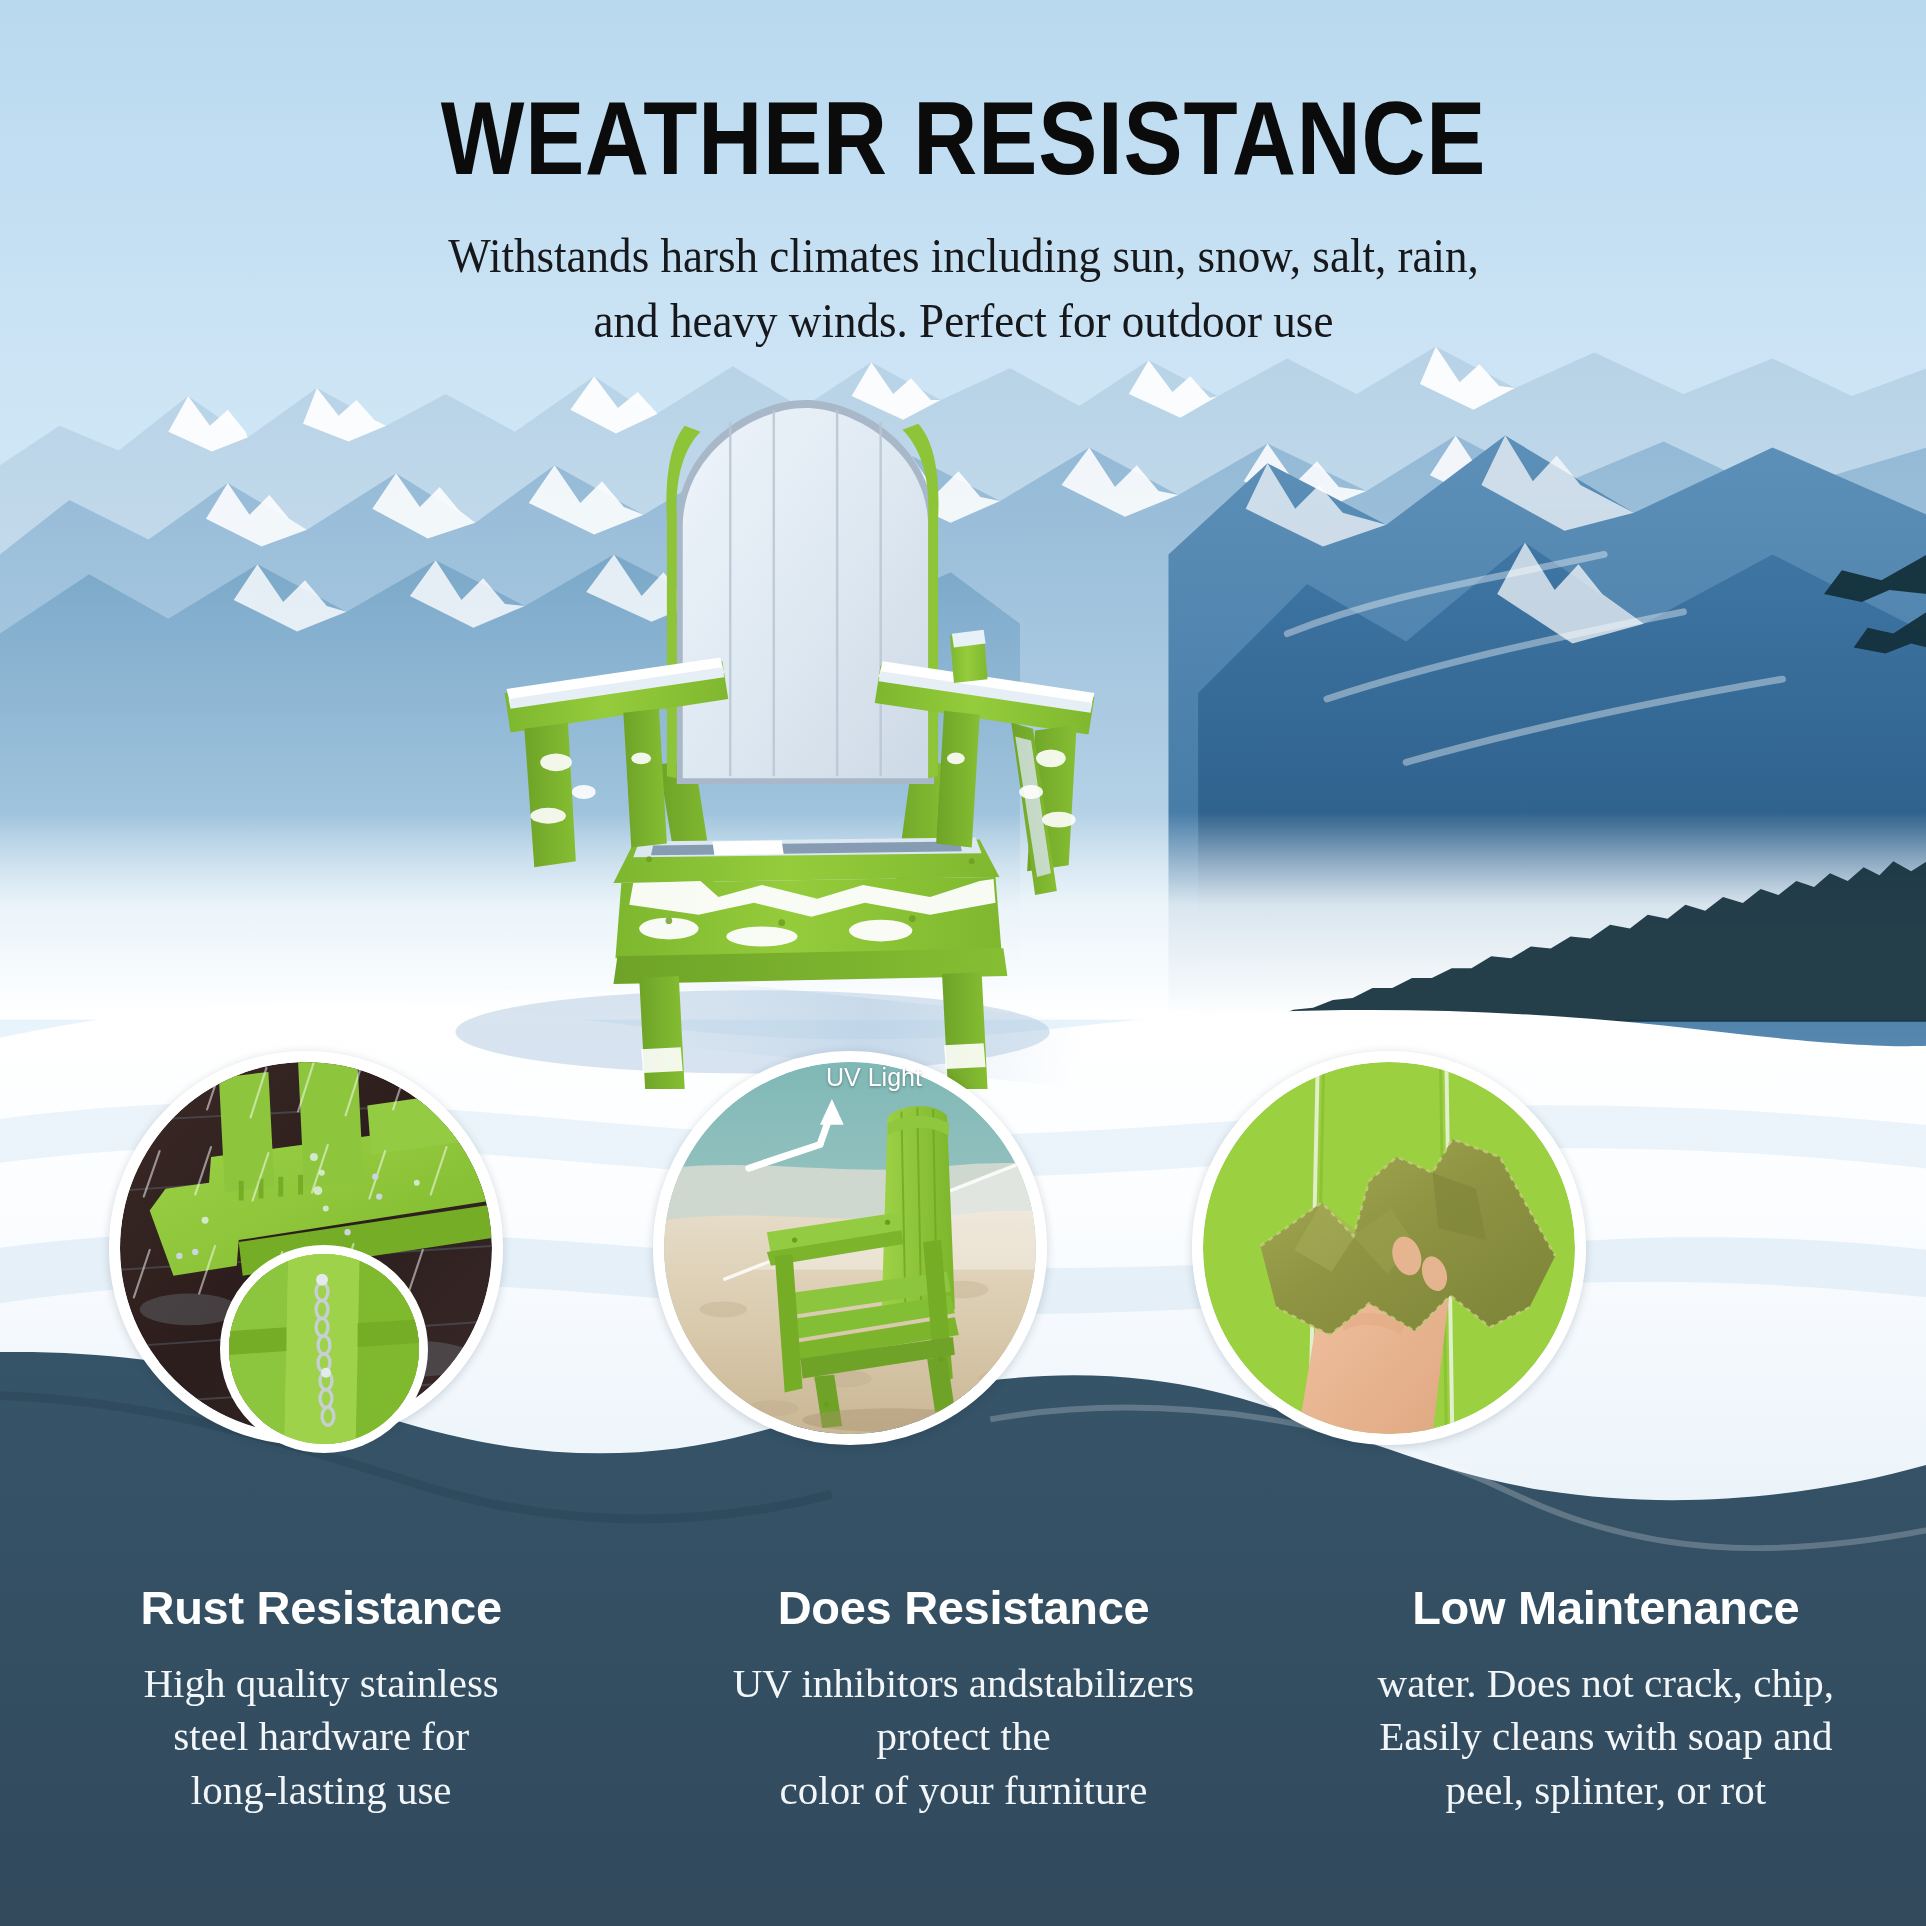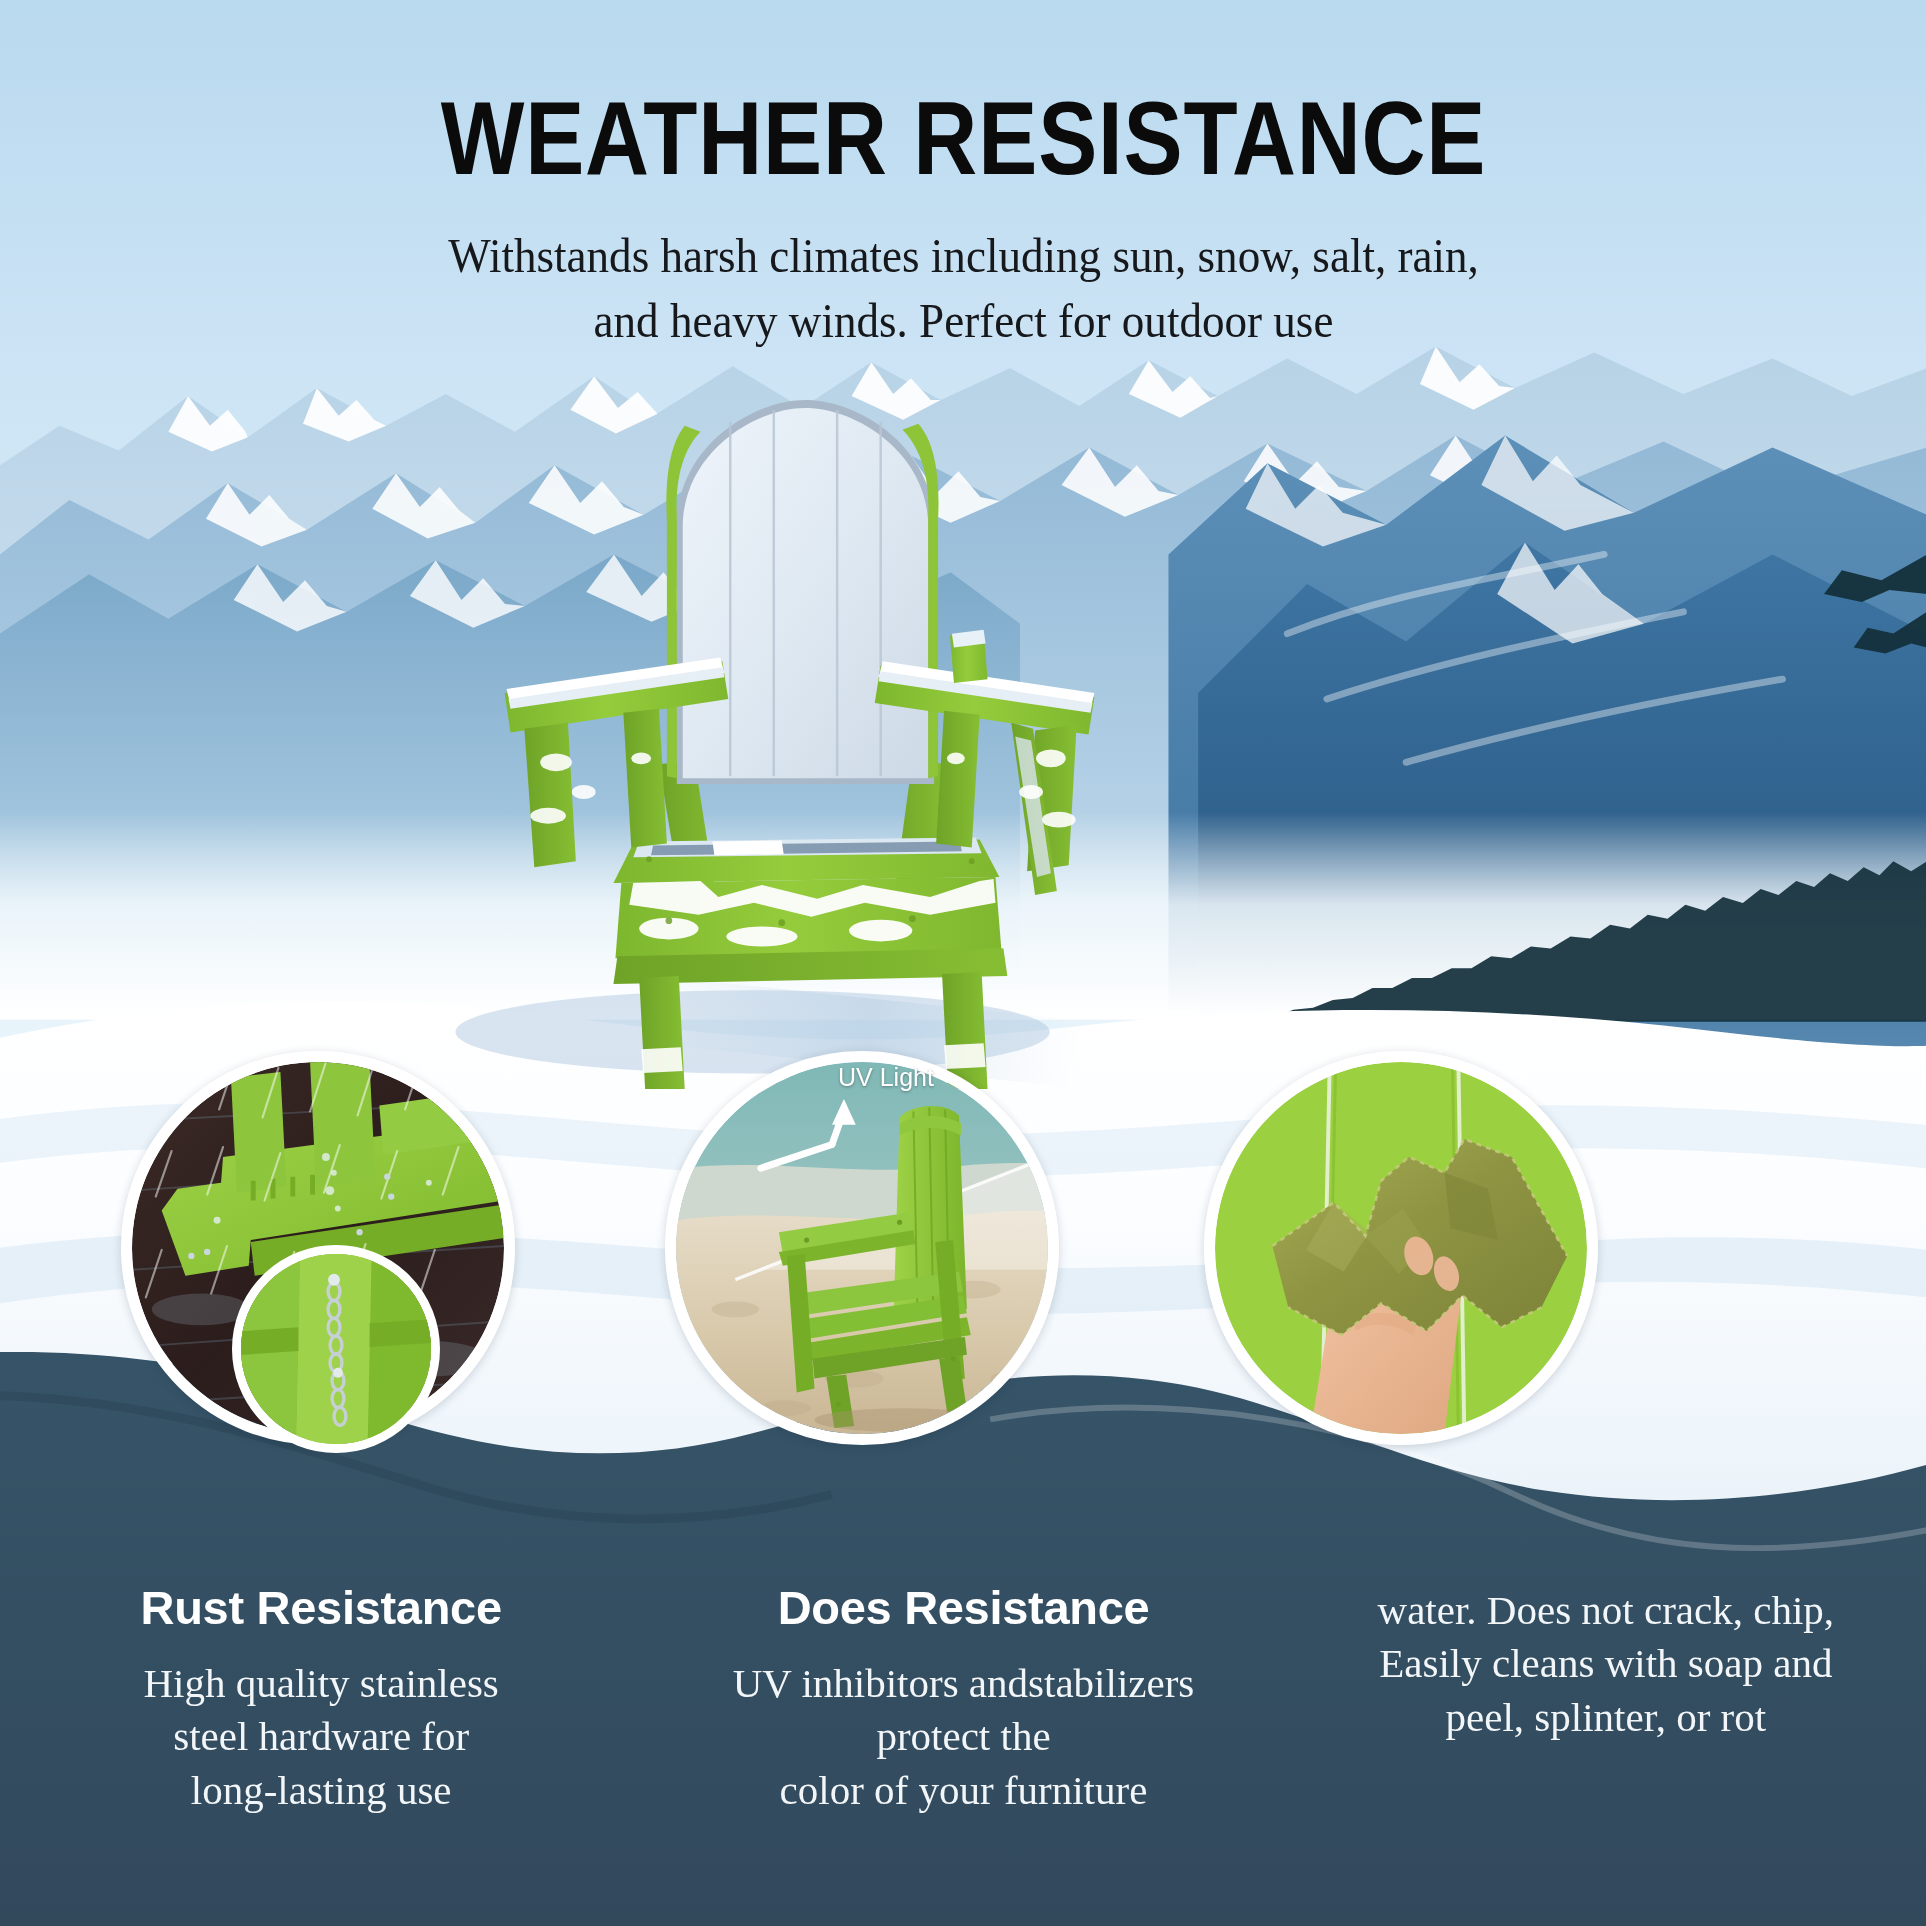--- a/index.html
+++ b/index.html
@@ -41,21 +41,21 @@
   }
   .subtitle{
     margin:0;padding-top:34px;
     font-family:"Liberation Serif",serif;
     font-weight:400;font-size:49px;line-height:1.32;color:#16181b;
     transform:scaleX(0.92);transform-origin:center top;
   }
   .subtitle .ln{display:block;}
 
   
-  .circles{position:absolute;left:12px;top:0;width:1707px;height:1927px;z-index:45;}
+  .circles{position:absolute;left:0;top:0;width:1707px;height:1927px;z-index:45;}
   .fcircle{
     position:absolute;width:372px;height:372px;border-radius:50%;
     border:11px solid #ffffff;overflow:hidden;
     box-shadow:0 2px 10px rgba(20,40,60,.18);
   }
   .fc-inner{position:absolute;inset:0;border-radius:50%;overflow:hidden;}
   .fc-inner svg{display:block;width:100%;height:100%;}
 
   .sub-circle{
     position:absolute;width:190px;height:190px;border-radius:50%;
@@ -609,20 +609,21 @@
     <div class="feat">
       <h3>Does Resistance</h3>
       <p>
         <span class="ln">UV inhibitors andstabilizers</span>
         <span class="ln">protect the</span>
         <span class="ln">color of your furniture</span>
       </p>
     </div>
 
     <div class="feat">
+      <h3>Low Maintenance</h3>
       <p>
         <span class="ln">water. Does not crack, chip,</span>
         <span class="ln">Easily cleans with soap and</span>
         <span class="ln">peel, splinter, or rot</span>
       </p>
     </div>
   </div>
 
 </div>
 

